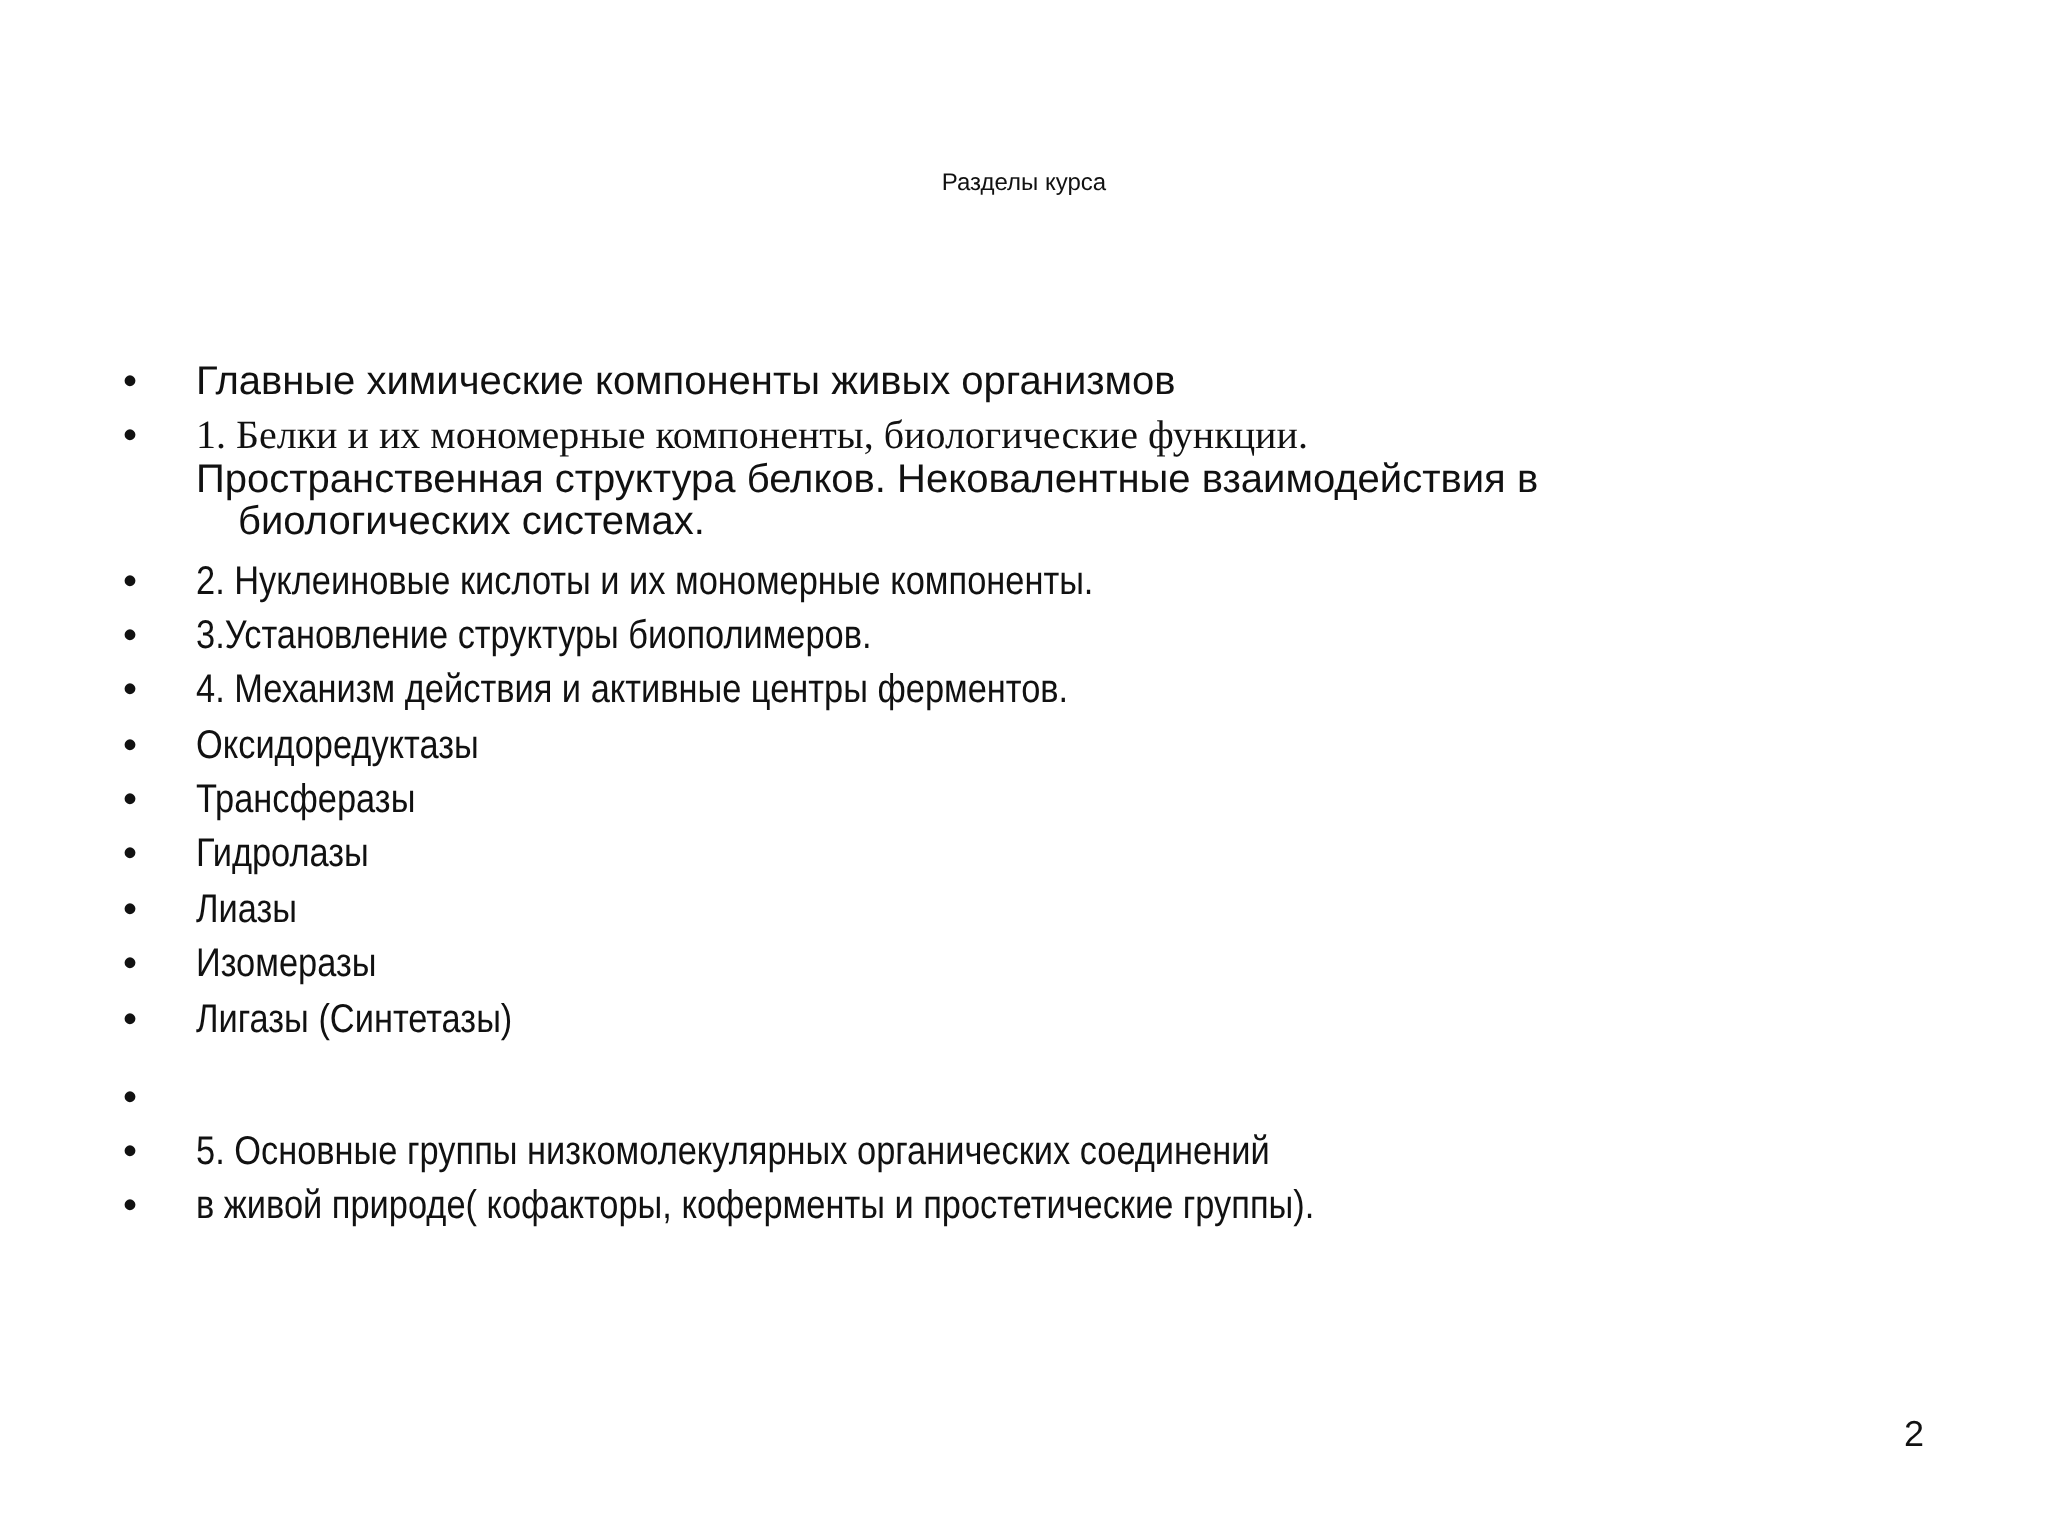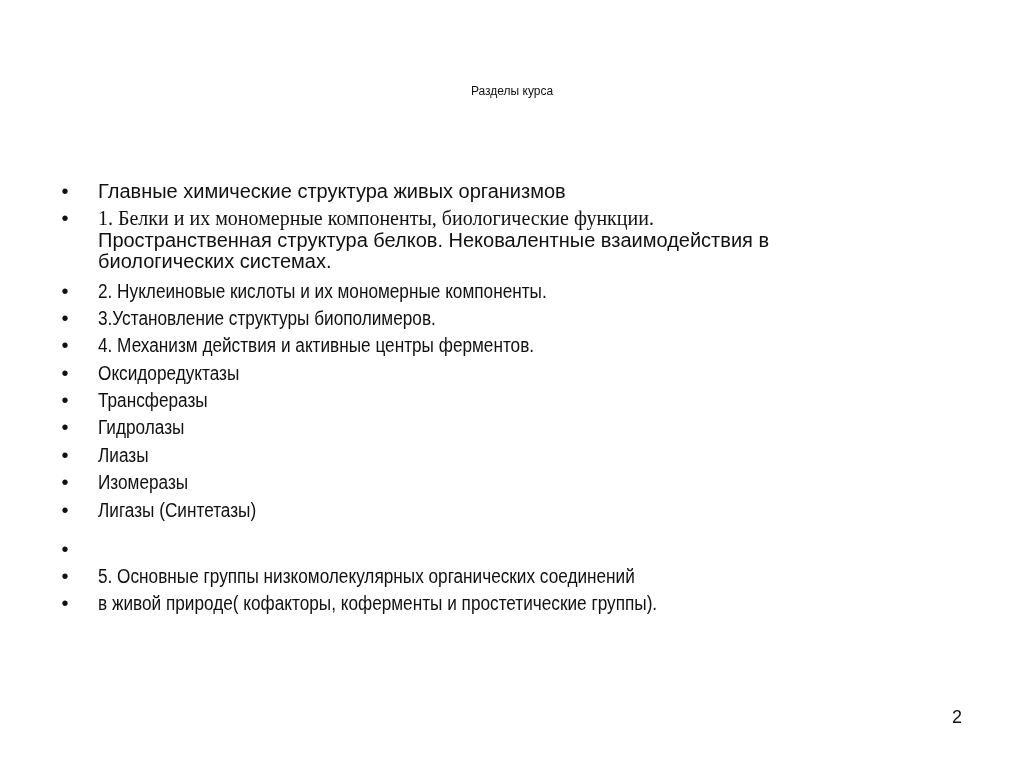--- a/index.html
+++ b/index.html
@@ -13,28 +13,28 @@
   .pagenum { position:absolute; left:952px; top:707px; font-size:18px; }
 </style>
 </head>
 <body>
 
 <div>
   <div class="title">Разделы курса</div>
 
   <div class="item" style="top:181px;">
     <span class="bullet">•</span>
-    <span class="txt">Главные химические структура живых организмов</span>
+    <span class="txt">Главные химические компоненты живых организмов</span>
   </div>
 
   <div class="item" style="top:208px;">
     <span class="bullet">•</span>
     <span class="txt" style="top:0;font-family:Liberation Serif, serif;">1. Белки и  их мономерные компоненты,  биологические функции.</span>
     <span class="txt" style="top:22px;text-align:right;">Пространственная структура белков. Нековалентные взаимодействия в</span>
-    <span class="txt" style="top:43px;">биологических системах.</span>
+    <span class="txt" style="top:43px;margin-left:21px;">биологических системах.</span>
   </div>
 
   <div class="item cond" style="top:281px;">
     <span class="bullet">•</span>
     <span class="txt">2. Нуклеиновые кислоты и их мономерные компоненты.</span>
   </div>
 
   <div class="item cond" style="top:308px;">
     <span class="bullet">•</span>
     <span class="txt">3.Установление структуры биополимеров.</span>

